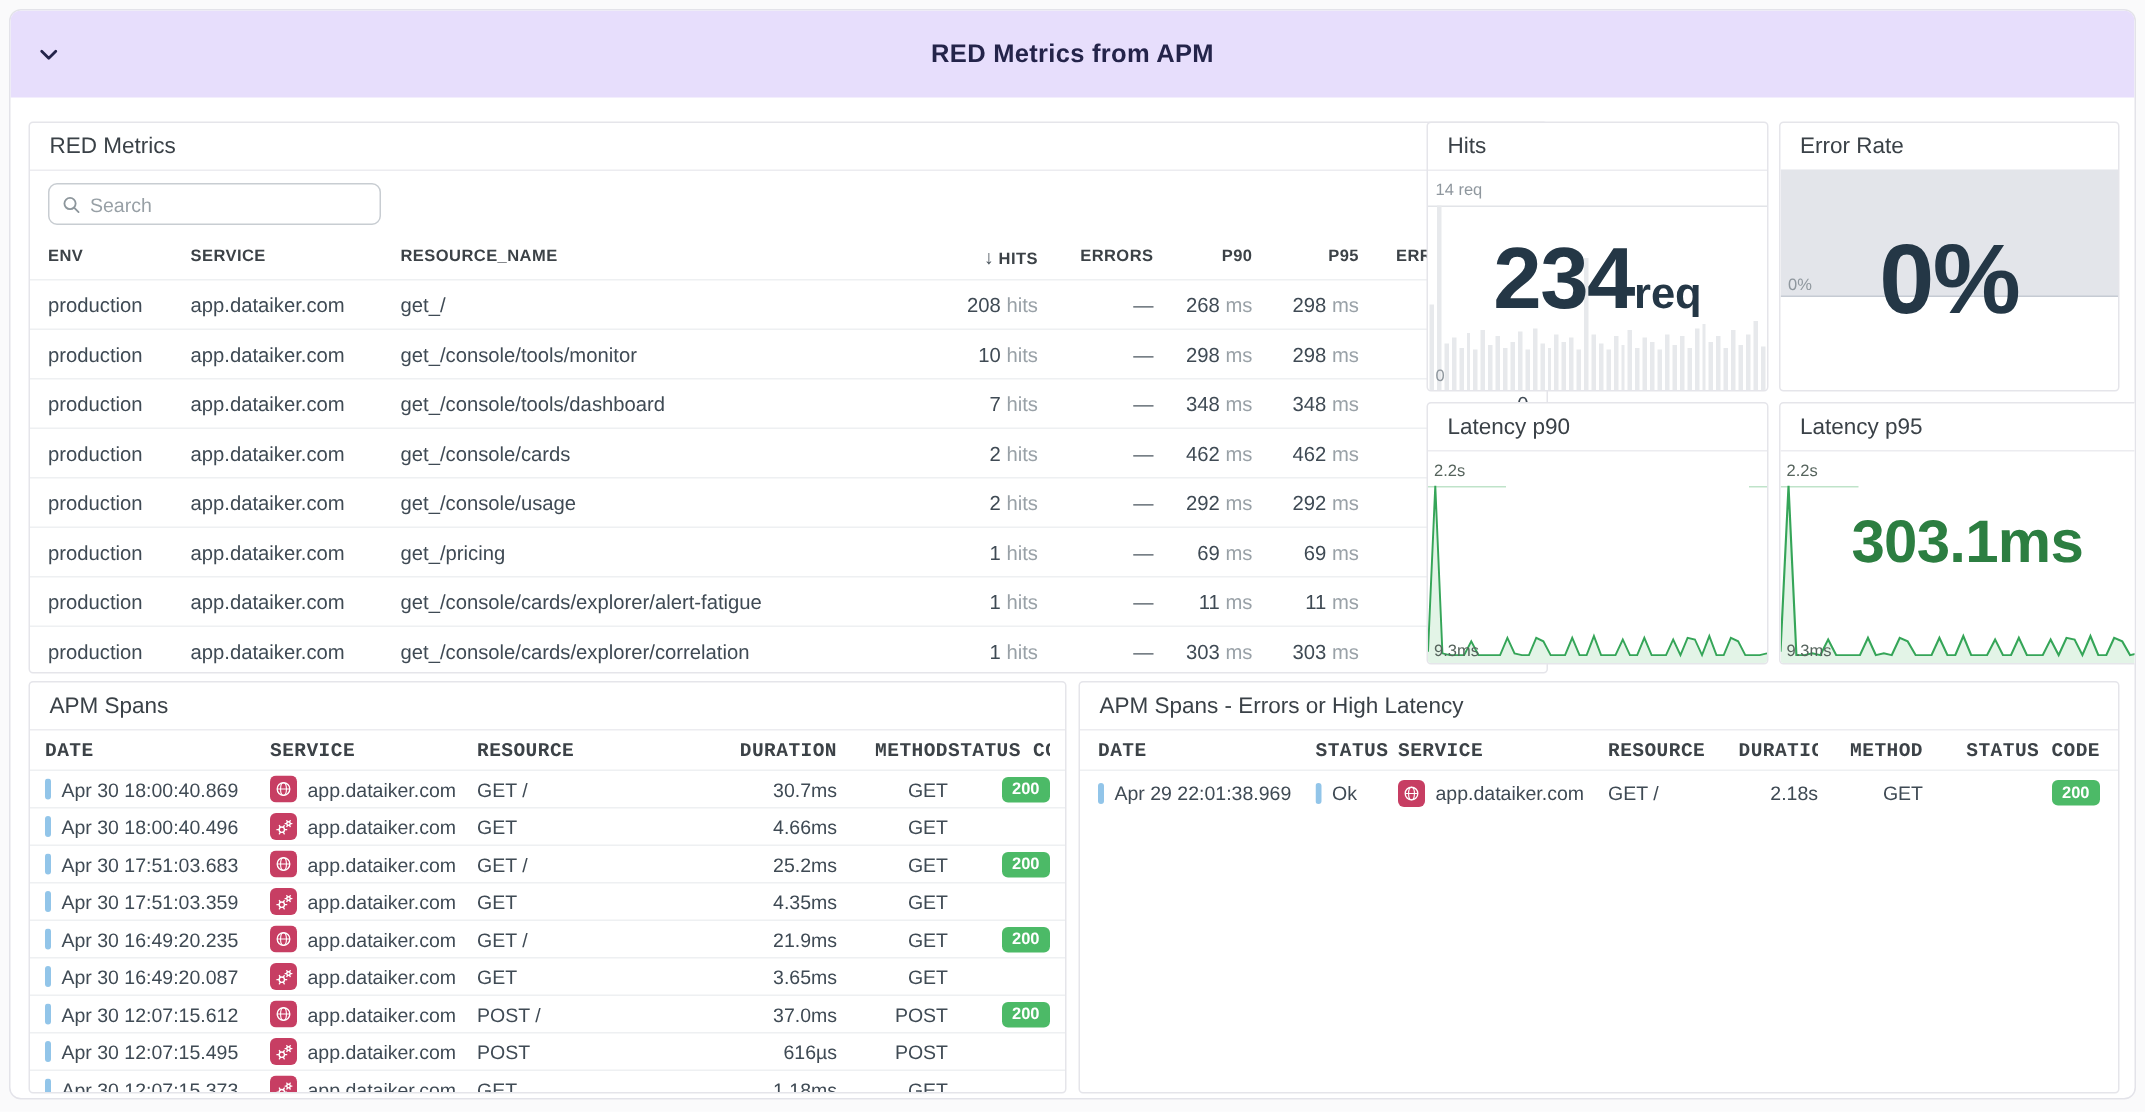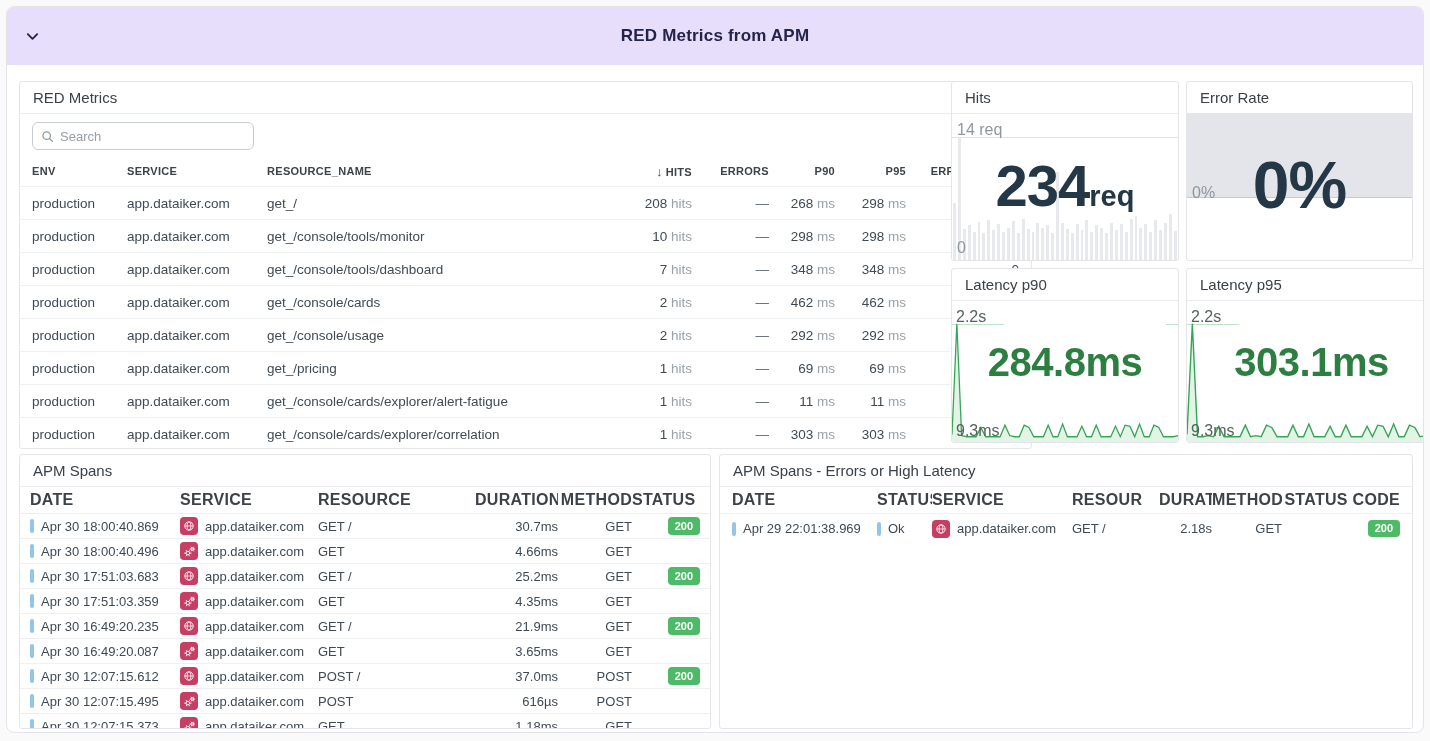--- a/index.html
+++ b/index.html
@@ -34,21 +34,21 @@
   .unit { color: #99a1a7; }
   .dash { color: #5a646c; }
 
   
   .widget-chart { position: absolute; left: 0; right: 0; bottom: 0; top: 31px; overflow: hidden; }
   #hits-widget { left: 944px; top: 74px; width: 228px; height: 180px; }
   #error-widget { left: 1179px; top: 74px; width: 227px; height: 180px; }
   #p90-widget { left: 944px; top: 261px; width: 228px; height: 175px; }
   #p95-widget { left: 1179px; top: 261px; width: 251px; height: 175px; }
 
-  .axis-label { position: absolute; font-size: 16px; color: #8f979e; z-index: 3; background: transparent; }
+  .axis-label { position: absolute; font-size: 11px; color: #8f979e; z-index: 3; background: transparent; }
   .gridline { position: absolute; left: 0; right: 0; height: 1px; background: #e2e4e8; }
   .bars-wrap { position: absolute; left: 0; right: 0; bottom: 0; top: 24px; display: flex;
                align-items: flex-end; gap: 2px; padding: 0 1px; }
   .bars-wrap .bar { flex: 1; background: #e7e9ec; }
   .big-num { position: absolute; left: 0; right: 0; top: 50%; transform: translateY(-52%);
              display: flex; align-items: baseline; justify-content: center; z-index: 2;
              color: #243746; font-weight: 700; }
   #hits-widget .big-main { font-size: 58px; letter-spacing: -1px; }
   #hits-widget .big-unit { font-size: 29px; font-weight: 700; }
   .gray-area { position: absolute; left: 0; right: 0; top: 0; background: #e3e5ea; border-bottom: 1px solid #c6cbd3; }
@@ -59,21 +59,21 @@
   .tick-left { position: absolute; height: 1px; background: #bfe3c9; left: 0; width: 52px; }
   .tick-right { position: absolute; height: 1px; background: #bfe3c9; right: 0; width: 12px; }
 
   
   #apm-panel { left: 12px; top: 447px; width: 692px; height: 275px; }
   #apm-err-panel { left: 712px; top: 447px; width: 694px; height: 275px; }
   .apm-grid { display: grid; grid-template-columns: 150px 138px 1fr 100px 74px 68px;
               align-items: center; padding: 0 10px; }
   .apm-err-grid { display: grid; grid-template-columns: 145px 55px 140px 70px 70px 70px 1fr;
                   align-items: center; padding: 0 12px; }
-  .apm-head { height: 26px; font-size: 16px; font-weight: 700; color: #3c4247; letter-spacing: 0.3px; }
+  .apm-head { height: 26px; font-size: 13px; font-weight: 700; color: #3c4247; letter-spacing: 0.3px; font-family: Liberation Mono, monospace; }
   .apm-head > div { white-space: nowrap; overflow: hidden; }
   .apm-row { height: 25px; border-top: 1px solid #eef0f2; font-size: 13px; color: #3f4a54; cursor: pointer; }
   .apm-err-row { height: 30px; border-top: 1px solid #eef0f2; font-size: 13px; color: #3f4a54; cursor: pointer; }
   .cell-flex { display: flex; align-items: center; gap: 7px; white-space: nowrap; overflow: hidden; }
   .ind-bar { width: 4px; height: 14px; border-radius: 2px; background: #92c5e9; flex: 0 0 auto; }
   .svc-ico { width: 18px; height: 18px; border-radius: 4px; background: #c73e63; display: flex;
              align-items: center; justify-content: center; flex: 0 0 auto; }
   .badge { display: inline-block; background: #4cba67; color: #fff; font-size: 11px; font-weight: 700;
            padding: 2.5px 7px; border-radius: 4px; line-height: 1.1; }
   .t-center { text-align: right; }
@@ -276,21 +276,20 @@
       <div class="panel-title">Latency p90</div>
       <div class="widget-chart">
         <div class="axis-label" style="top:8px;left:4px;color:#55635c">2.2s</div>
         <div class="tick-left" style="top:24px"></div>
         <div class="tick-right" style="top:24px"></div>
         <div class="axis-label" style="bottom:2px;left:4px;color:#55635c;z-index:3">9.3ms</div>
         <svg class="spark" id="p90-spark" viewBox="0 0 228 143" preserveAspectRatio="none">
             <polygon points="0,143 0.0,135.4 4.9,24.0 9.7,136.5 14.6,137.7 19.4,137.7 24.3,137.7 29.1,128.4 34.0,137.7 38.8,137.7 43.7,137.7 48.5,137.7 53.4,126.1 58.2,136.5 63.1,137.7 67.9,137.7 72.8,126.1 77.6,128.4 82.5,137.7 87.3,137.7 92.2,137.7 97.0,126.1 101.9,137.7 106.7,137.7 111.6,124.9 116.4,137.7 121.3,137.7 126.1,137.7 131.0,127.2 135.8,137.7 140.7,137.7 145.5,126.1 150.4,137.7 155.2,137.7 160.1,137.7 164.9,127.2 169.8,137.7 174.6,126.1 179.5,127.2 184.3,137.7 189.2,124.9 194.0,137.7 198.9,137.7 203.7,126.1 208.6,128.4 213.4,137.7 218.3,137.7 223.1,137.7 228.0,136.5 228,143" fill="#e3f4e7"></polygon>
             <polyline points="0.0,135.4 4.9,24.0 9.7,136.5 14.6,137.7 19.4,137.7 24.3,137.7 29.1,128.4 34.0,137.7 38.8,137.7 43.7,137.7 48.5,137.7 53.4,126.1 58.2,136.5 63.1,137.7 67.9,137.7 72.8,126.1 77.6,128.4 82.5,137.7 87.3,137.7 92.2,137.7 97.0,126.1 101.9,137.7 106.7,137.7 111.6,124.9 116.4,137.7 121.3,137.7 126.1,137.7 131.0,127.2 135.8,137.7 140.7,137.7 145.5,126.1 150.4,137.7 155.2,137.7 160.1,137.7 164.9,127.2 169.8,137.7 174.6,126.1 179.5,127.2 184.3,137.7 189.2,124.9 194.0,137.7 198.9,137.7 203.7,126.1 208.6,128.4 213.4,137.7 218.3,137.7 223.1,137.7 228.0,136.5" fill="none" stroke="#35a558" stroke-width="1.3"></polyline>
           </svg>
-        <div class="latency-big">284.8ms</div>
       </div>
     </div>
 
     <div class="panel" id="p95-widget">
       <div class="panel-title">Latency p95</div>
       <div class="widget-chart">
         <div class="axis-label" style="top:8px;left:4px;color:#55635c">2.2s</div>
         <div class="tick-left" style="top:24px"></div>
         <div class="tick-right" style="top:24px"></div>
         <div class="axis-label" style="bottom:2px;left:4px;color:#55635c;z-index:3">9.3ms</div>

